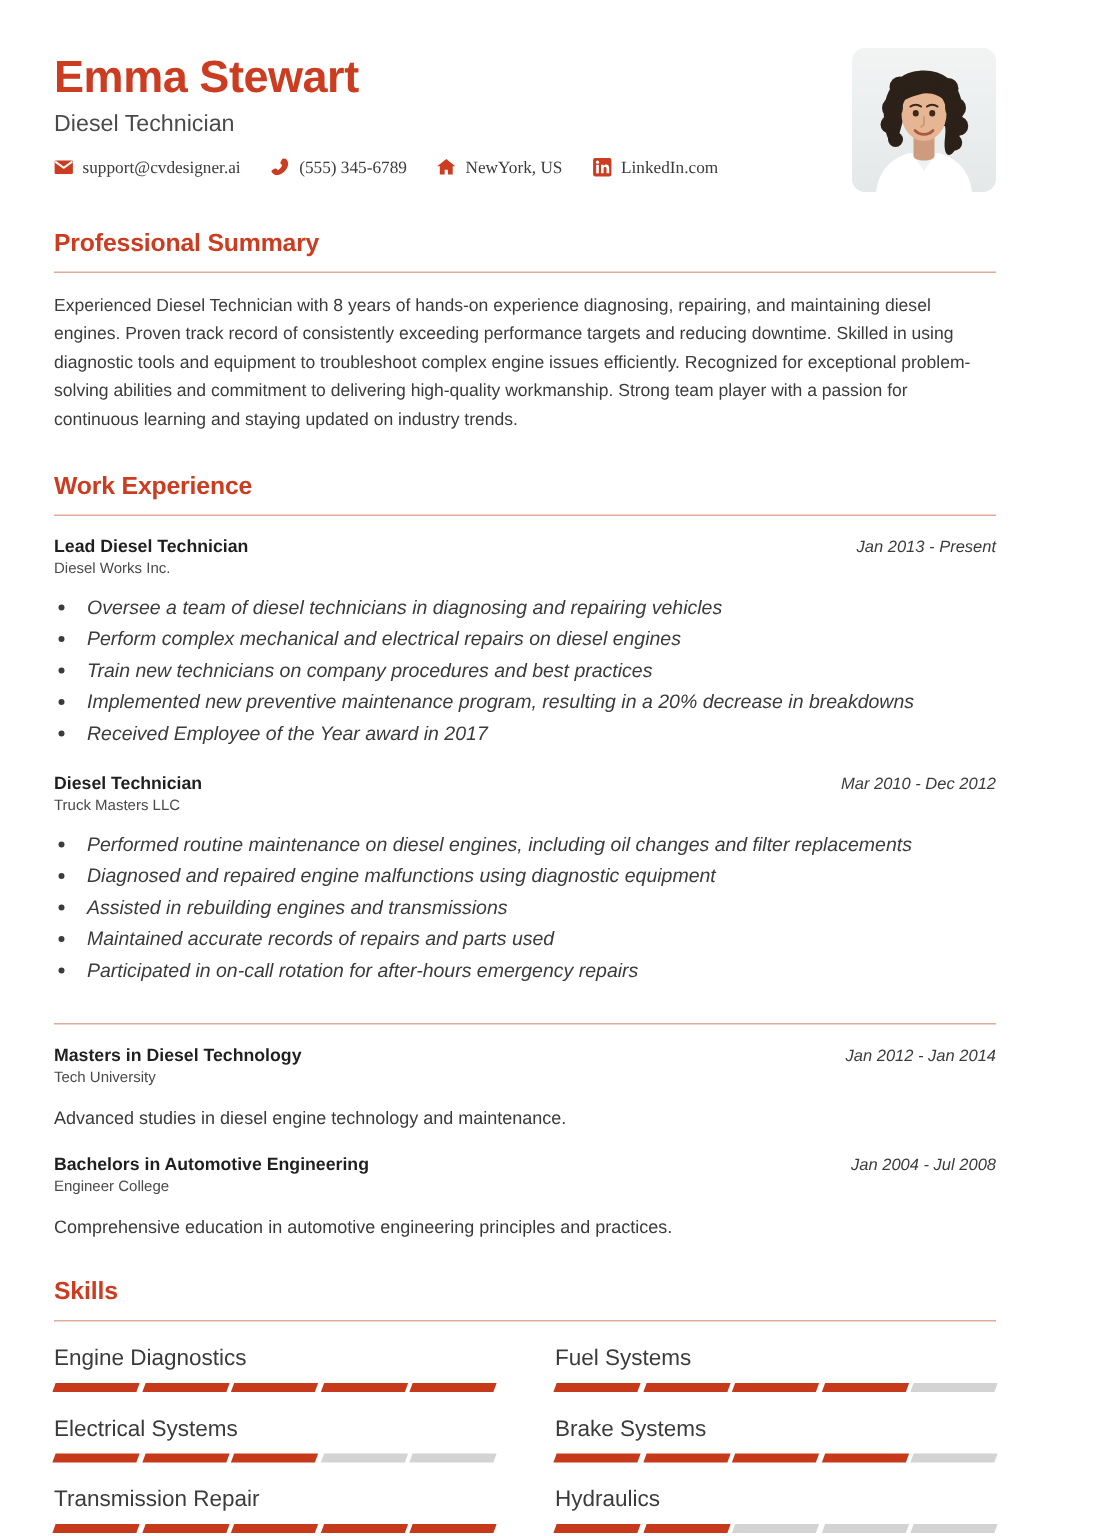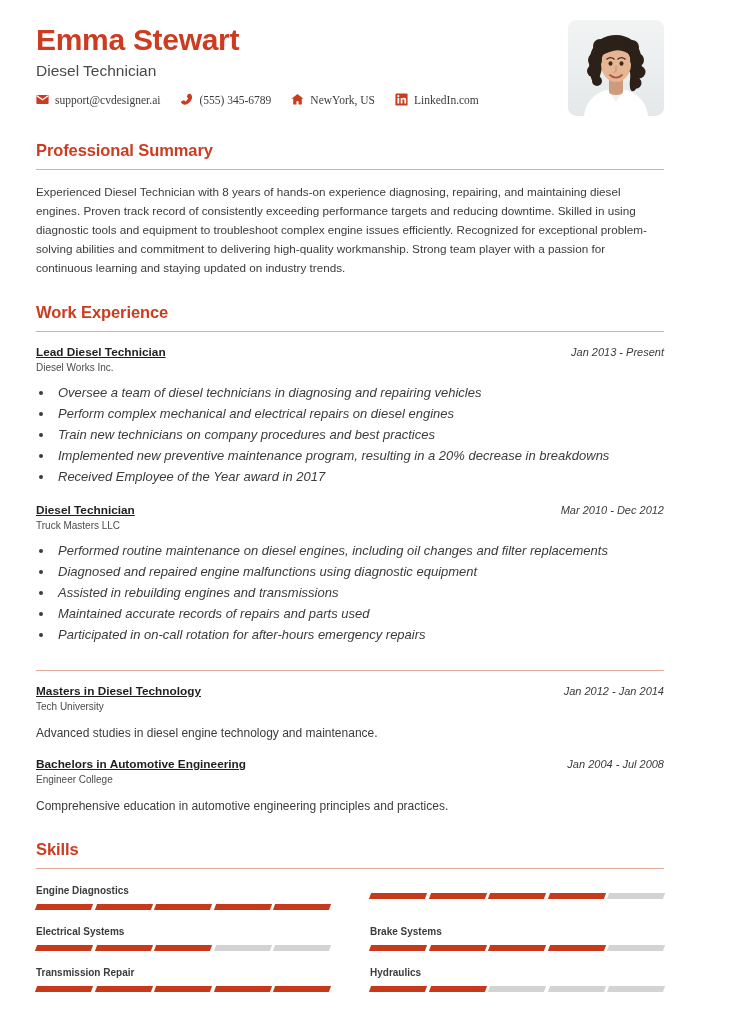--- a/index.html
+++ b/index.html
@@ -3,21 +3,21 @@
 <meta charset="utf-8">
 <style>
   * { margin:0; padding:0; box-sizing:border-box; }
   html, body {
     width:730px; height:1024px;
     background:#ffffff;
     font-family:"Liberation Sans", sans-serif;
     color:#3b3b3b;
     overflow:hidden;
   }
-  .page { width:700px; height:1024px; padding:20px 36px 0 36px; position:relative; }
+  .page { width:700px; height:1024px; padding:32px 36px 0 36px; position:relative; }
 
   
   .header { display:flex; justify-content:space-between; align-items:flex-start; }
   .head-left { padding-top:4px; }
   .name {
     font-size:30px; font-weight:bold; color:#cc3c20;
     letter-spacing:-0.3px; line-height:1.08;
   }
   .job-title { font-size:15.5px; color:#4a4a4a; margin-top:6px; font-weight:400; }
 
@@ -40,35 +40,35 @@
   .rule { height:1px; background:#e3aa99; margin-top:9px; }
 
   .sec-body { margin-top:13px; }
 
   .summary { font-size:11.7px; line-height:1.62; color:#3b3b3b; text-align:left; }
 
   
   .entry { margin-bottom:12px; }
   .entry:last-child { margin-bottom:0; }
   .entry-head { display:flex; justify-content:space-between; align-items:baseline; }
-  .entry-role { font-size:11.8px; font-weight:bold; color:#1f1f1f;text-decoration:underline; }
+  .entry-role { font-size:11.8px; font-weight:bold; color:#1f1f1f; }
   .entry-date { font-size:11px; font-style:italic; color:#3b3b3b; white-space:nowrap; padding-left:12px; }
   .entry-org { font-size:10px; color:#4a4a4a; margin-top:3px; }
   .entry-desc { font-size:12px; color:#3b3b3b; margin-top:12px; line-height:1.5; }
 
   ul.bullets { margin:9px 0 0 18px; }
   ul.bullets li { font-size:13px; line-height:1.62; color:#3b3b3b; padding-left:4px;font-style:italic; }
 
   .exp-entry + .exp-entry { margin-top:16px; }
   .edu-entry + .edu-entry { margin-top:15px; }
 
   
   .skills-grid { display:grid; grid-template-columns:1fr 1fr; column-gap:40px; row-gap:0; }
   .skill { padding-top:3px; }
-  .skill-name { font-size:10px; color:#3b3b3b;font-weight:bold; }
+  .skill-name { font-size:15px; color:#3b3b3b; }
   .skill-bar { display:flex; gap:4px; margin-top:8px; margin-bottom:13px; }
   .seg {
     flex:1 1 0; height:6px; background:#d3d3d3;
     transform:skewX(-20deg);
   }
   .seg.on { background:#c7391b; }
 </style>
 </head>
 <body>
 
@@ -240,20 +240,21 @@
             <div class="skill-name">Engine Diagnostics</div>
             <div class="skill-bar">
               <div class="seg on"></div>
               <div class="seg on"></div>
               <div class="seg on"></div>
               <div class="seg on"></div>
               <div class="seg on"></div>
             </div>
           </div>
           <div class="skill">
+            <div class="skill-name">Fuel Systems</div>
             <div class="skill-bar">
               <div class="seg on"></div>
               <div class="seg on"></div>
               <div class="seg on"></div>
               <div class="seg on"></div>
               <div class="seg"></div>
             </div>
           </div>
           <div class="skill">
             <div class="skill-name">Electrical Systems</div>

